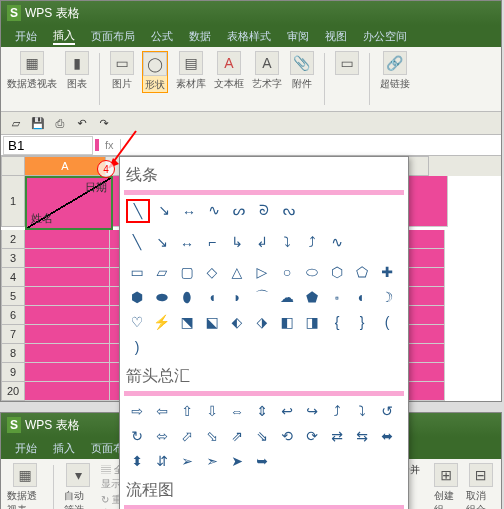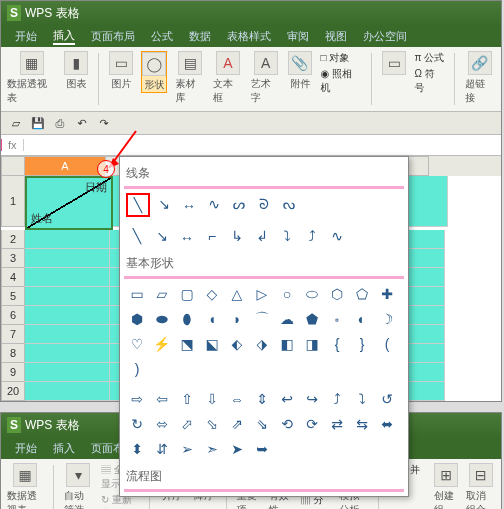--- a/index.html
+++ b/index.html
@@ -10,36 +10,36 @@
 .menubar span{margin:0 8px;cursor:pointer}
 .menubar .active{color:#fff;border-bottom:2px solid #fff}
 .ribbon{background:#f4f4f0;border-bottom:1px solid #bbb;padding:4px 6px;display:flex;align-items:flex-start;gap:8px;min-height:56px}
 .rgroup{display:flex;flex-direction:column;align-items:center;font-size:10px;color:#555;gap:2px}
 .rgroup .icon{width:22px;height:22px;background:#e8e8e0;border:1px solid #ccc;display:flex;align-items:center;justify-content:center;font-size:14px}
 .smallbtn{width:18px;height:18px;background:#f0f0ea;border:1px solid #ccc;display:inline-flex;align-items:center;justify-content:center;font-size:11px}
 .qat{background:#e8e8e0;border-bottom:1px solid #bbb;padding:2px 6px;display:flex;gap:4px;align-items:center}
 .qat .smallbtn{border:none;background:none}
 .cellref{background:#fff;border-bottom:1px solid #bbb;display:flex;align-items:center;height:20px}
 .cellref .namebox{width:80px;border:1px solid #ccc;padding:1px 4px;margin:2px}
-.cellref .fx{border-left:1px solid #ec4899;border-right:1px solid #ccc;padding:0 6px;color:#888}
+.cellref .fx{border-left:4px solid #ec4899;border-right:1px solid #ccc;padding:0 6px;color:#888}
 .grid{position:relative;background:#fff}
 .ghead{display:flex;background:#e8e8e0}
 .ghead .corner{width:22px;height:18px;border:1px solid #bbb;background:#e8e8e0}
 .ghead .col{flex:0 0 80px;height:18px;border:1px solid #bbb;border-left:none;text-align:center;background:#e8e8e0;font-size:11px;line-height:18px}
 .ghead .col.sel{background:#fb923c;color:#fff}
 .grow{display:flex}
 .grow .rh{width:22px;border:1px solid #bbb;border-top:none;text-align:center;background:#e8e8e0;font-size:11px;display:flex;align-items:center;justify-content:center}
-.grow .cell{flex:0 0 80px;border:1px solid #ccc;border-left:none;border-top:none;padding:2px;font-size:11px;position:relative;background:#5eead4}
+.grow .cell{flex:0 0 80px;border:1px solid #ccc;border-left:none;border-top:none;padding:2px;font-size:11px;position:relative;background:#ec4899}
 .grow .cell.tall{height:46px}
 .grow .cell.short{height:14px}
 .diag::before{content:"";position:absolute;top:0;left:0;right:0;bottom:0;background:linear-gradient(to bottom right,transparent 49%,#000 49%,#000 51%,transparent 51%)}
 .diag .t1{position:absolute;top:2px;right:4px}
 .diag .t2{position:absolute;bottom:2px;left:4px}
 .shapes-popup{position:absolute;top:0;left:118px;width:280px;background:#fff;border:1px solid #888;box-shadow:2px 2px 6px rgba(0,0,0,.3);z-index:10;padding:4px}
-.shapes-popup .sec-title{font-size:12px;color:#666;padding:4px 2px;border-bottom:3px solid #f9a8d4}
+.shapes-popup .sec-title{font-size:16px;color:#666;padding:4px 2px;border-bottom:5px solid #f9a8d4}
 .shapes-popup .shapes-row{display:flex;flex-wrap:wrap;gap:3px;padding:4px 2px}
 .shape-item{width:20px;height:20px;display:flex;align-items:center;justify-content:center;border:1px solid transparent;font-size:14px;color:#2a5a8a;cursor:pointer}
 .shape-item.sel{border:2px solid red}
 .marker{position:absolute;width:16px;height:16px;border:1px solid red;border-radius:50%;color:red;font-size:10px;display:flex;align-items:center;justify-content:center;background:rgba(255,255,255,.7);z-index:20}
 .arrow-red{position:absolute;z-index:19}
 .sep{width:1px;align-self:stretch;background:#ccc;margin:2px 2px}
 </style>
 </head>
 <body>
 
@@ -86,46 +86,39 @@
         <span>文本框</span>
       </div>
     <div class="rgroup">
         <div class="icon">A</div>
         <span>艺术字</span>
       </div>
     <div class="rgroup">
         <div class="icon">📎</div>
         <span>附件</span>
       </div>
-    <div style="display:flex;flex-direction:column;gap:2px;font-size:10px">
-      <span>□ <span>对象</span></span>
-      <span>◉ <span>照相机</span></span>
-    </div>
     <div class="sep"></div>
     <div class="rgroup">
         <div class="icon">▭</div>
       </div>
-    <div style="display:flex;flex-direction:column;gap:2px;font-size:10px">
-      <span>π <span>公式</span></span>
-      <span>Ω <span>符号</span></span>
-    </div>
     <div class="sep"></div>
     <div class="rgroup">
         <div class="icon">🔗</div>
         <span>超链接</span>
       </div>
   </div>
   <div class="qat">
     <span class="smallbtn">▱</span>
     <span class="smallbtn" style="color:#27a">💾</span>
     <span class="smallbtn">⎙</span>
     <span class="smallbtn">↶</span>
     <span class="smallbtn">↷</span>
   </div>
   <div class="cellref">
+    <input class="namebox" value="B1" style="">
     <span class="fx">fx</span>
   </div>
   <div class="grid">
     <div class="marker" style="top:4px;left:96px">4</div>
     <svg class="arrow-red" style="top:-30px;left:100px" width="40" height="50">
         <path d="M35 5 L8 42" stroke="red" stroke-width="2" fill="none"></path>
         <path d="M8 42 L12 32 L18 38 Z" fill="red"></path>
       </svg>
 
     <div class="ghead">
@@ -224,21 +217,20 @@
         <div class="shape-item">╲</div>
           <div class="shape-item">↘</div>
           <div class="shape-item">↔</div>
           <div class="shape-item">⌐</div>
           <div class="shape-item">↳</div>
           <div class="shape-item">↲</div>
           <div class="shape-item">⤵</div>
           <div class="shape-item">⤴</div>
           <div class="shape-item">∿</div>
       </div>
-      <div class="sec-title">基本形状</div>
       <div class="shapes-row">
         <div class="shape-item">▭</div>
           <div class="shape-item">▱</div>
           <div class="shape-item">▢</div>
           <div class="shape-item">◇</div>
           <div class="shape-item">△</div>
           <div class="shape-item">▷</div>
           <div class="shape-item">○</div>
           <div class="shape-item">⬭</div>
           <div class="shape-item">⬡</div>
@@ -261,20 +253,21 @@
           <div class="shape-item">⬕</div>
           <div class="shape-item">⬖</div>
           <div class="shape-item">⬗</div>
           <div class="shape-item">◧</div>
           <div class="shape-item">◨</div>
           <div class="shape-item">{</div>
           <div class="shape-item">}</div>
           <div class="shape-item">(</div>
           <div class="shape-item">)</div>
       </div>
+      <div class="sec-title">箭头总汇</div>
       <div class="shapes-row">
         <div class="shape-item">⇨</div>
           <div class="shape-item">⇦</div>
           <div class="shape-item">⇧</div>
           <div class="shape-item">⇩</div>
           <div class="shape-item">⇔</div>
           <div class="shape-item">⇕</div>
           <div class="shape-item">↩</div>
           <div class="shape-item">↪</div>
           <div class="shape-item">⤴</div>

